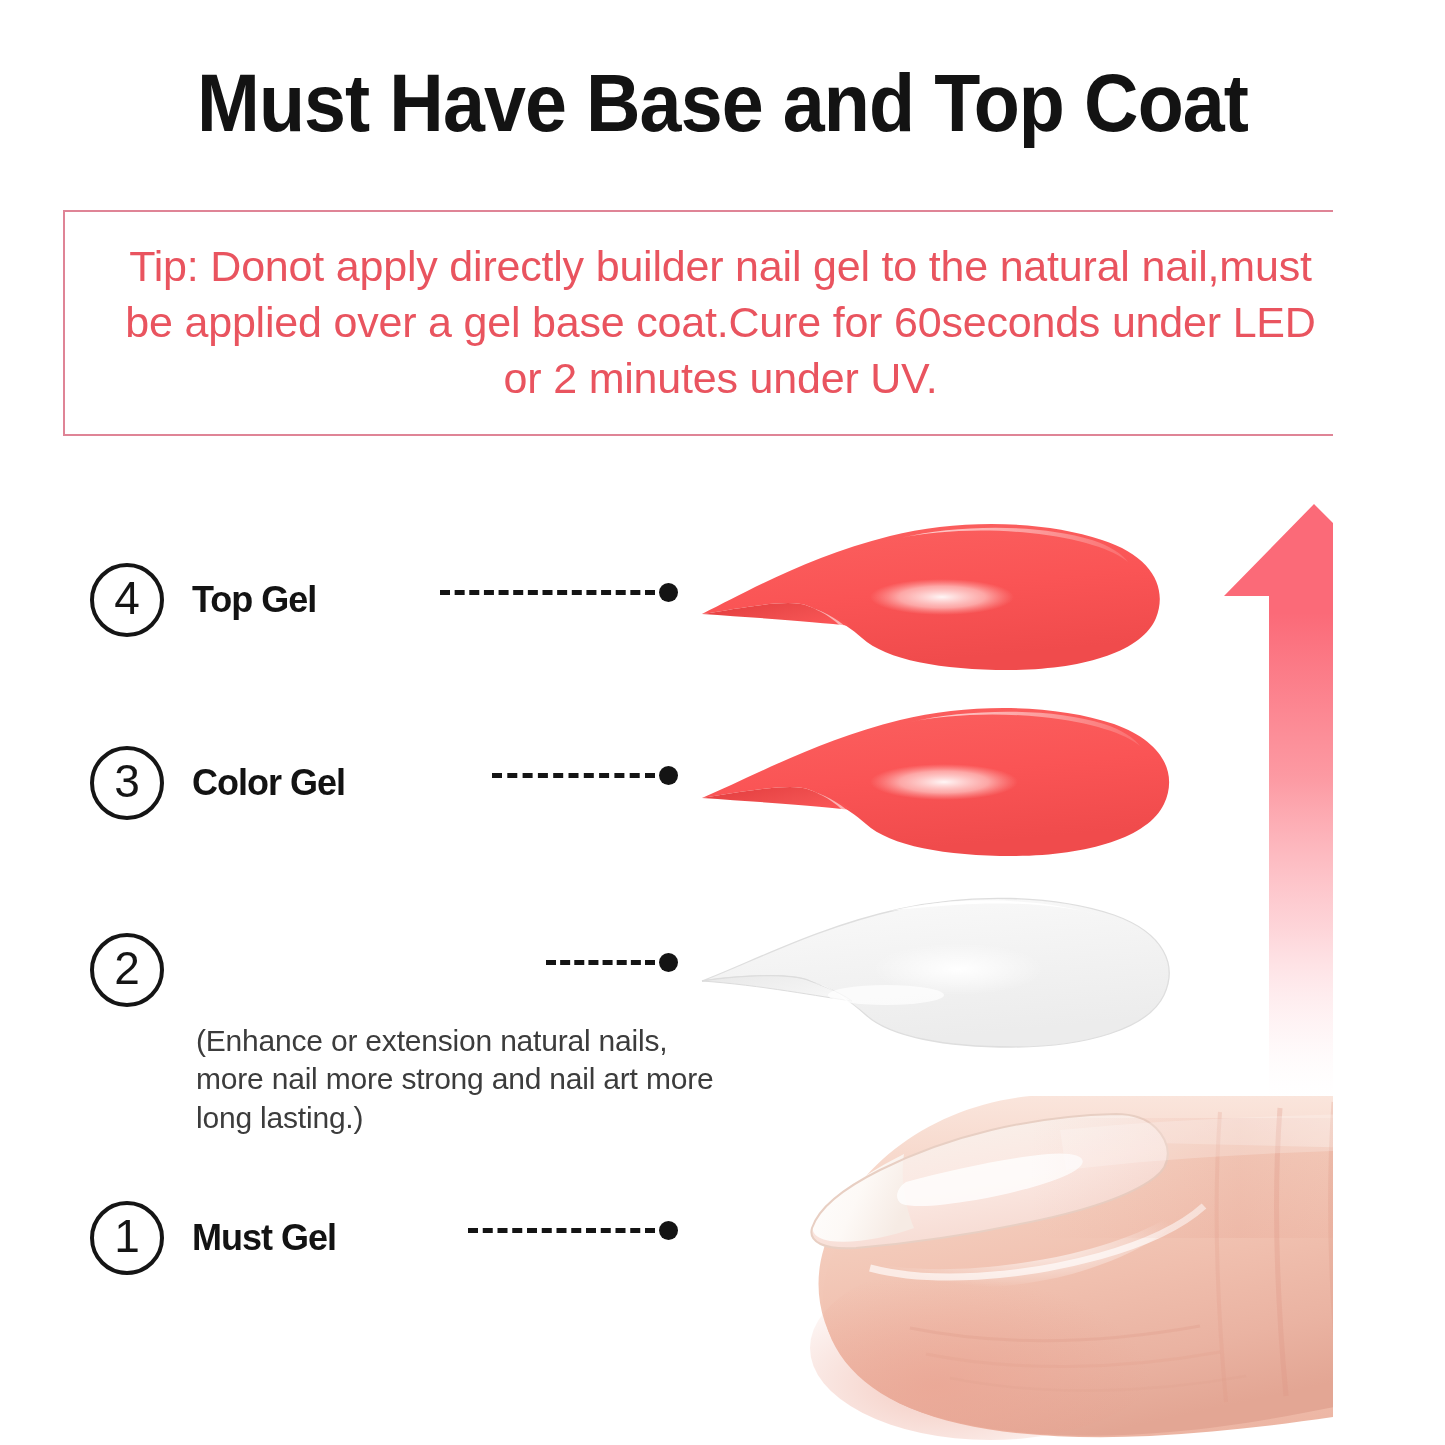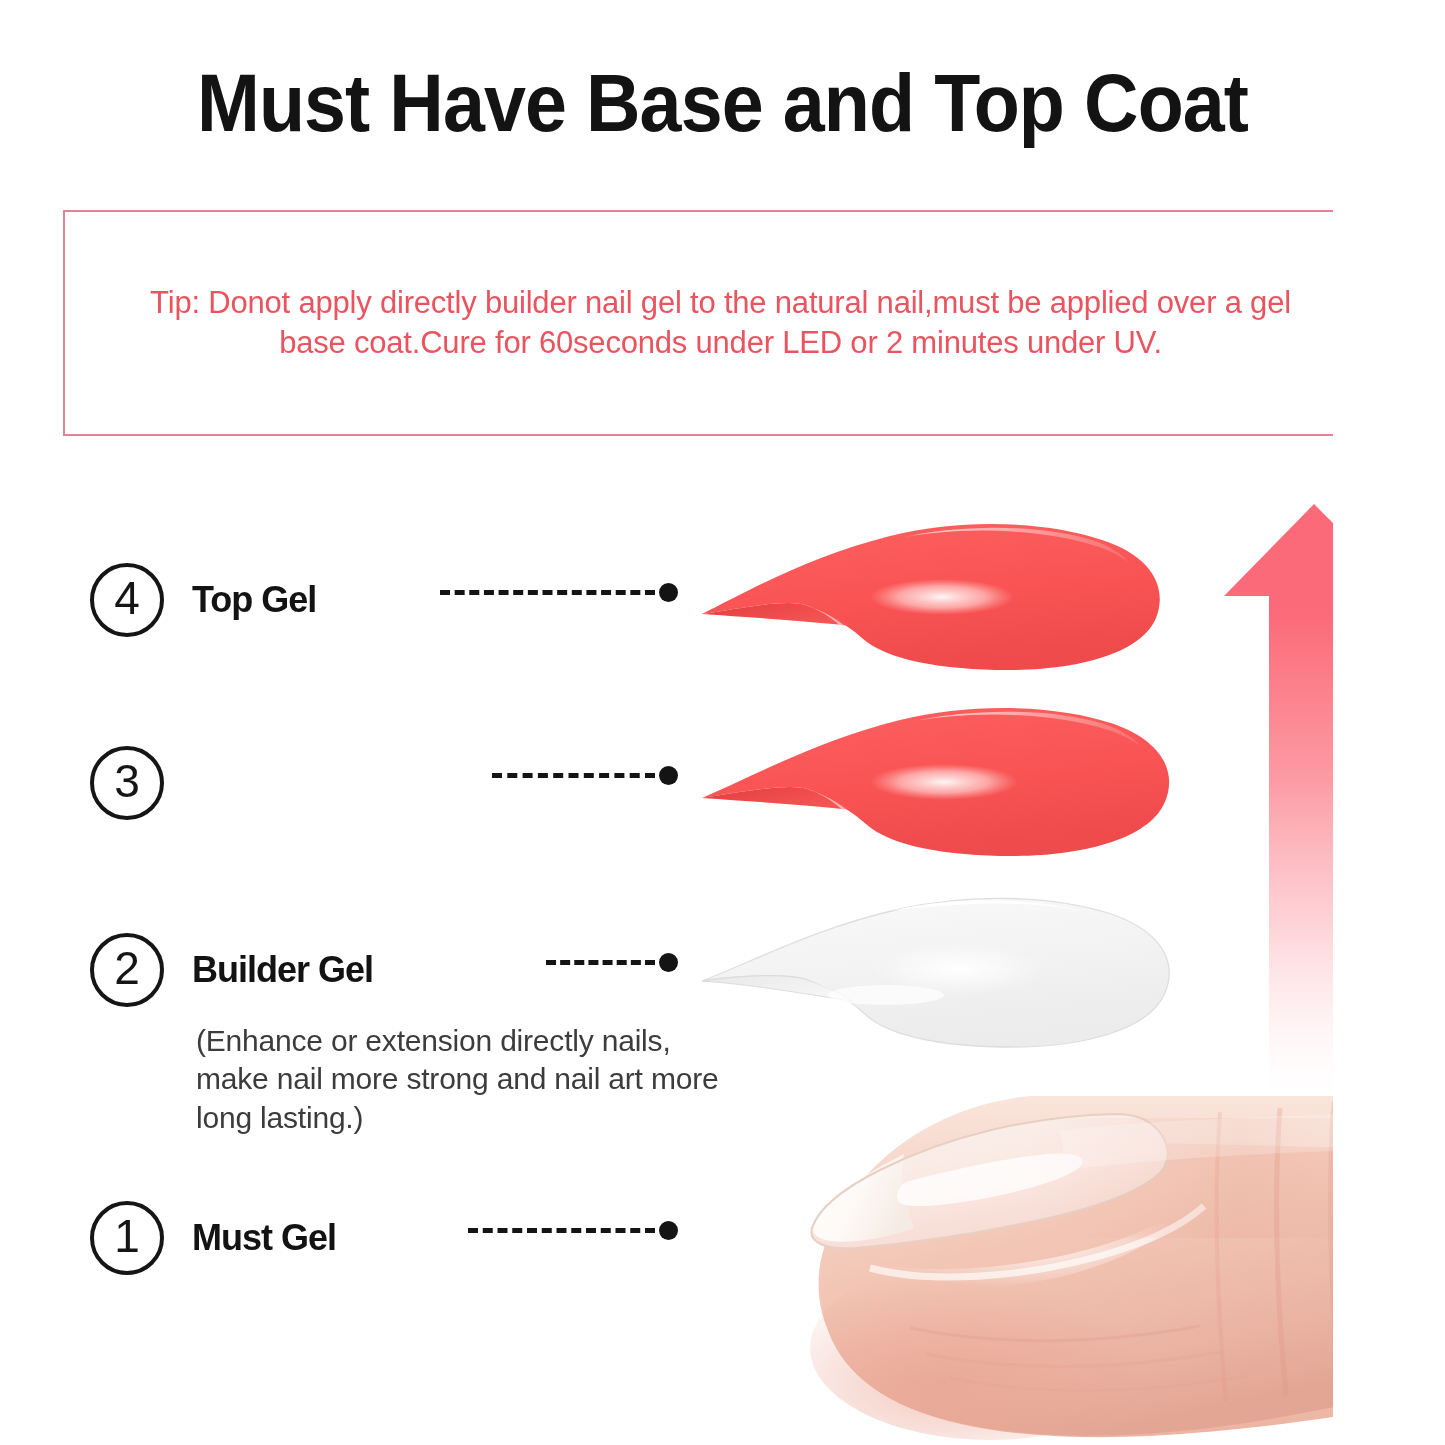--- a/index.html
+++ b/index.html
@@ -46,21 +46,21 @@
     border: 2px solid #df8496;
     box-sizing: border-box;
     display: flex;
     align-items: center;
     justify-content: center;
   }
   .tip-text {
     width: 1215px;
     text-align: center;
     font-family: "Liberation Sans", sans-serif;
-    font-size: 31px;
+    font-size: 43px;
     line-height: 1.30;
     color: #e9545f;
     letter-spacing: -0.2px;
   }
 
   
   .step {
     position: absolute;
     left: 90px;
     display: flex;
@@ -174,37 +174,37 @@
   </div>
   <div class="leader" style="left:440px; top:590px; width:238px;">
     <div class="dashes"></div>
     <div class="dot"></div>
   </div>
 
   <div class="step" style="top:743px;">
     <div class="step-circle">
       <span>3</span>
     </div>
+    <div class="step-label">Color Gel</div>
   </div>
   <div class="leader" style="left:492px; top:773px; width:186px;">
     <div class="dashes"></div>
     <div class="dot"></div>
   </div>
 
   <div class="step" style="top:930px;">
     <div class="step-circle">
       <span>2</span>
     </div>
-    <div class="step-label">Builder Gel</div>
   </div>
   <div class="leader" style="left:546px; top:960px; width:132px;">
     <div class="dashes"></div>
     <div class="dot"></div>
   </div>
-  <div class="step-note">(Enhance or extension directly nails, make nail more strong and nail art more long lasting.)</div>
+  <div class="step-note">(Enhance or extension natural nails, more nail more strong and nail art more long lasting.)</div>
 
   <div class="step" style="top:1198px;">
     <div class="step-circle">
       <span>1</span>
     </div>
     <div class="step-label">Must Gel</div>
   </div>
   <div class="leader" style="left:468px; top:1228px; width:210px;">
     <div class="dashes"></div>
     <div class="dot"></div>

